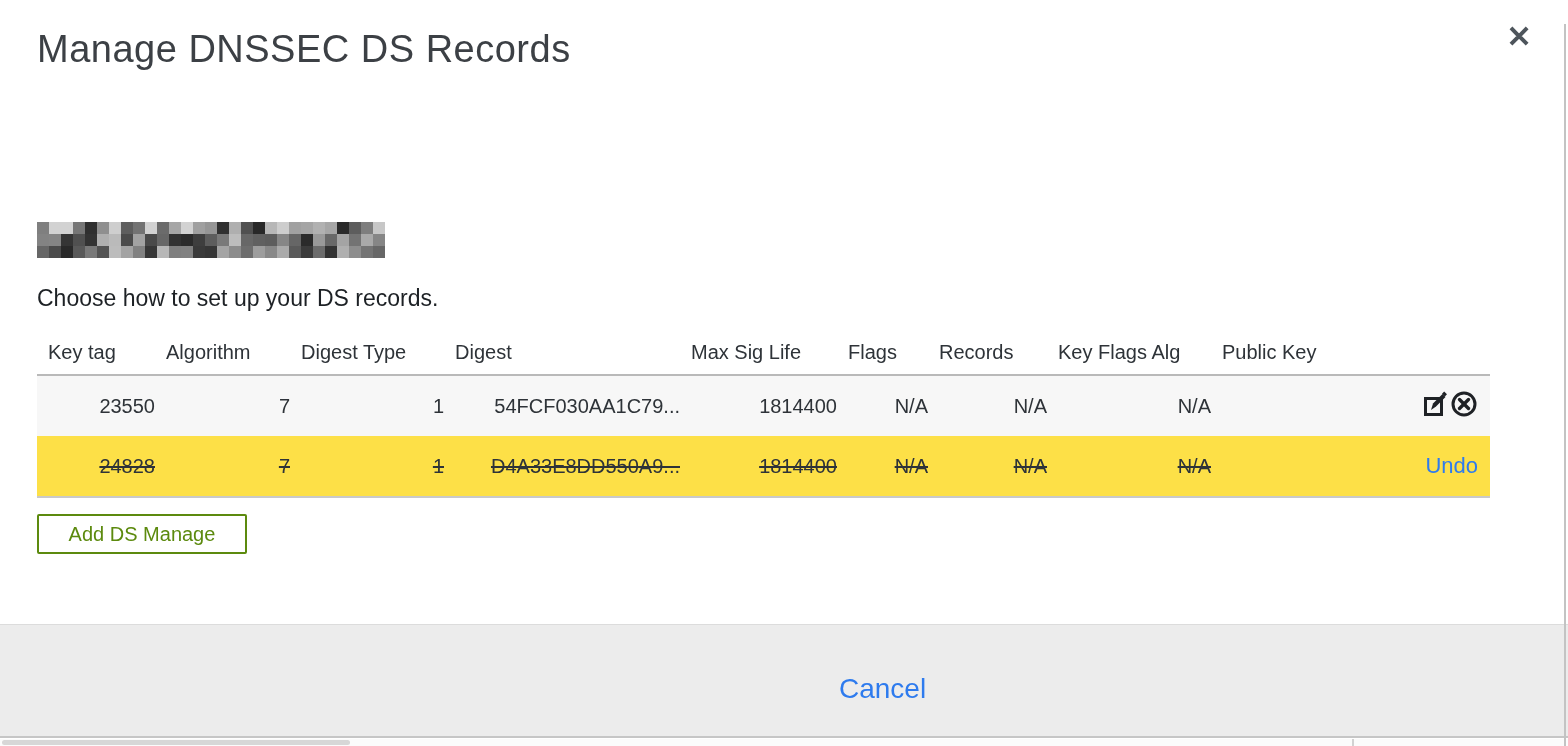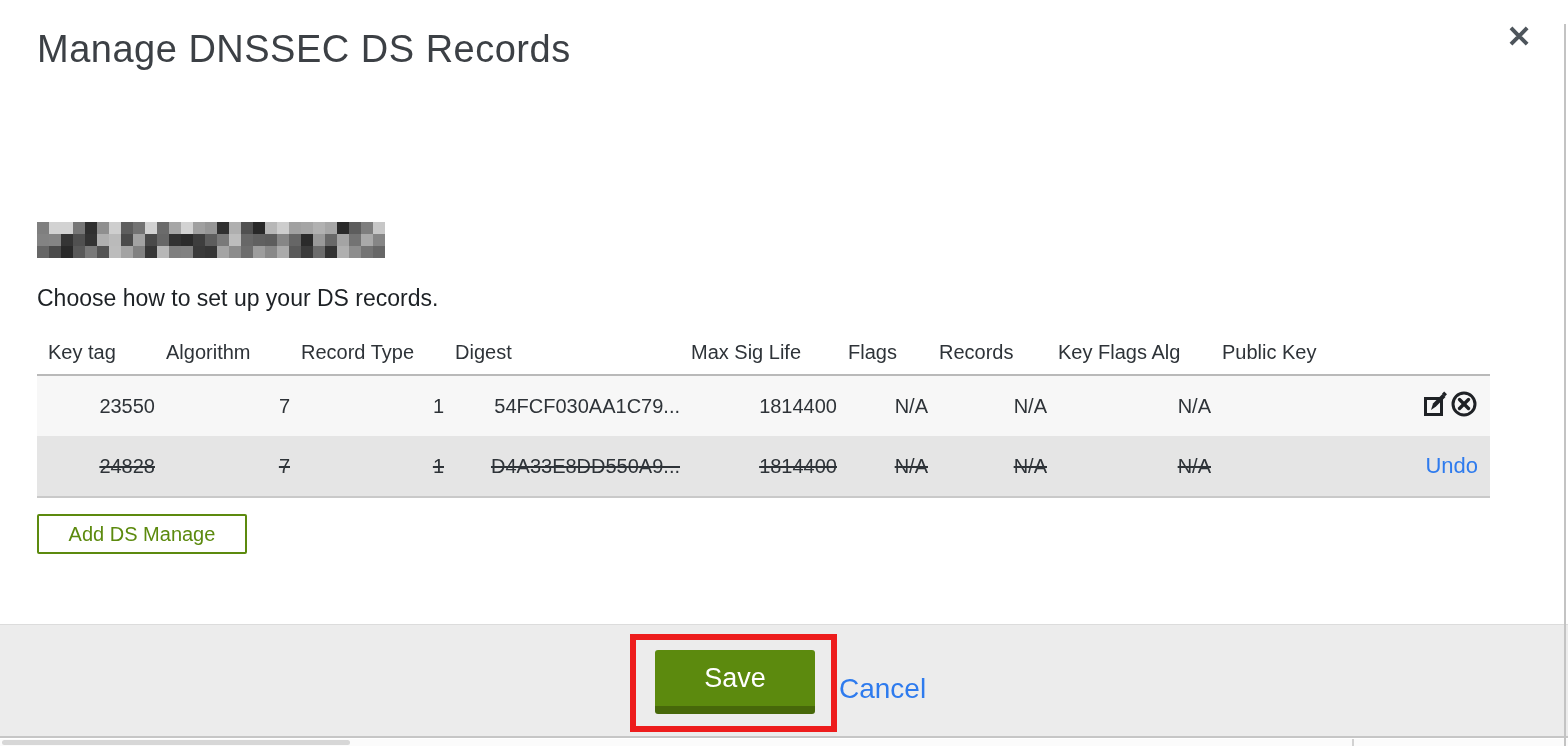--- a/index.html
+++ b/index.html
@@ -49,21 +49,21 @@
   }
   table.ds-table th{
     font-weight:400;text-align:left;padding:0 0 0 11px;height:45px;
     vertical-align:middle;color:#2e3338;white-space:nowrap;overflow:hidden;
   }
   table.ds-table td{
     text-align:right;padding:0 0 0 11px;height:61px;
     vertical-align:middle;white-space:nowrap;overflow:hidden;
   }
   tr.row-active{background:#f7f7f7;border-top:2px solid #b9b9b9;}
-  tr.row-deleted{background:#e5e5e5;border-bottom:2px solid #c9c9c9;}
+  tr.row-deleted{background:#fde047;border-bottom:2px solid #c9c9c9;}
   tr.row-deleted td.data-cell{text-decoration:line-through;text-decoration-thickness:2px;}
   td.actions-cell{padding:0 12px 0 0 !important;text-align:center;}
   .icon-group{display:inline-flex;align-items:center;gap:1px;}
   .icon-btn{background:none;border:none;cursor:pointer;padding:0;line-height:0;}
   .undo-link{color:var(--link-blue);font-size:22px;text-decoration:none;cursor:pointer;}
   .add-btn{
     position:absolute;left:37px;top:514px;width:210px;height:40px;
     background:#ffffff;border:2px solid var(--accent-green);border-radius:2px;
     color:var(--accent-green);font-size:20px;font-family:inherit;cursor:pointer;
   }
@@ -208,21 +208,21 @@
       <col style="width:91px">
     <col style="width:119px">
       <col style="width:164px">
       <col style="width:198px">
     <col style="width:81px">
   </colgroup>
   <thead>
     <tr>
       <th>Key tag</th>
       <th>Algorithm</th>
-      <th>Record Type</th>
+      <th>Digest Type</th>
       <th>Digest</th>
       <th>Max Sig Life</th>
       <th>Flags</th>
       <th>Records</th>
       <th>Key Flags Alg</th>
       <th>Public Key</th>
       <th></th>
     </tr>
   </thead>
   <tbody>
@@ -268,23 +268,20 @@
       <td class="actions-cell">
         <a class="undo-link">Undo</a>
       </td>
     </tr>
   </tbody>
 </table>
 
 <button class="add-btn">Add DS Manage</button>
 
 <div class="footer">
-  <div class="annotation-box">
-    <button class="save-btn">Save</button>
-  </div>
   <a class="cancel-link">Cancel</a>
 </div>
 
 <div class="bottom-strip">
   <div class="hscroll-thumb"></div>
   <div class="strip-divider"></div>
 </div>
 
 <div class="window-right-edge"></div>
 

